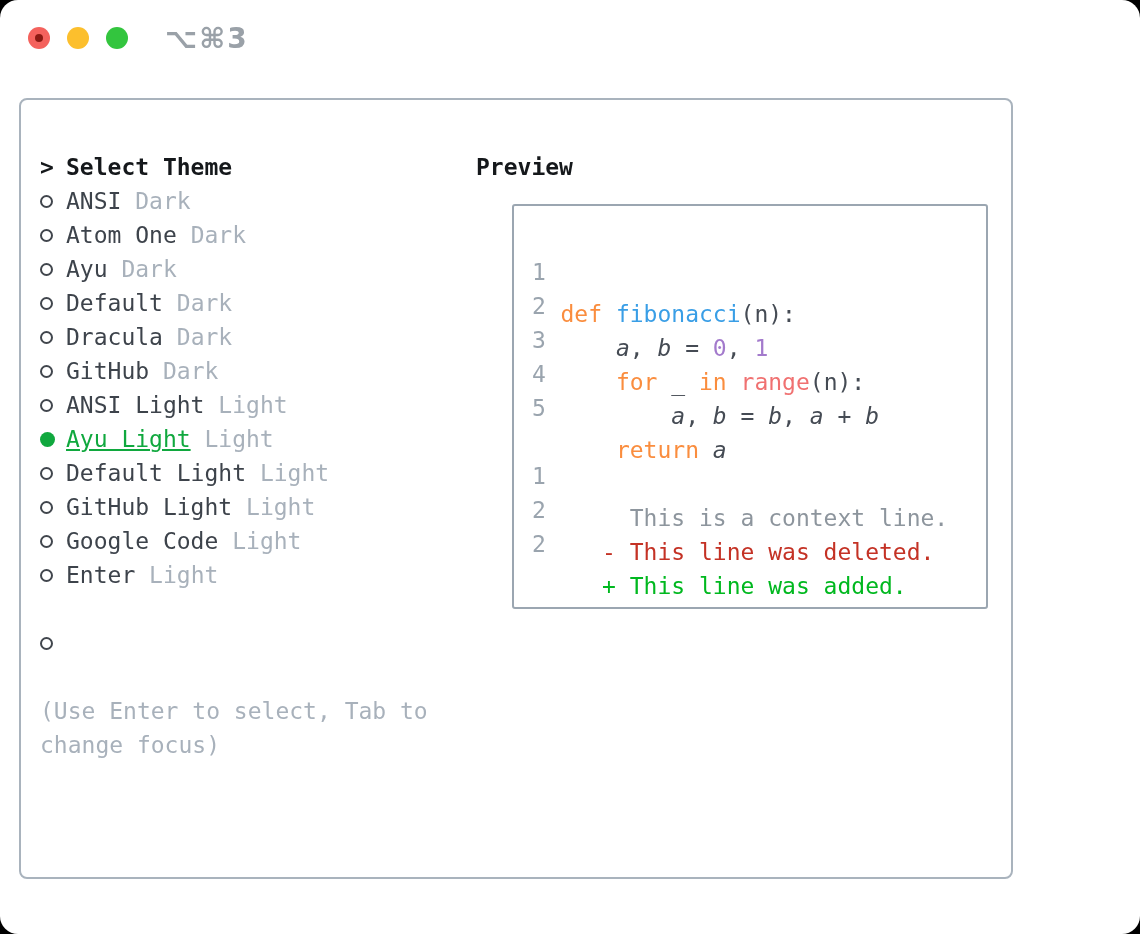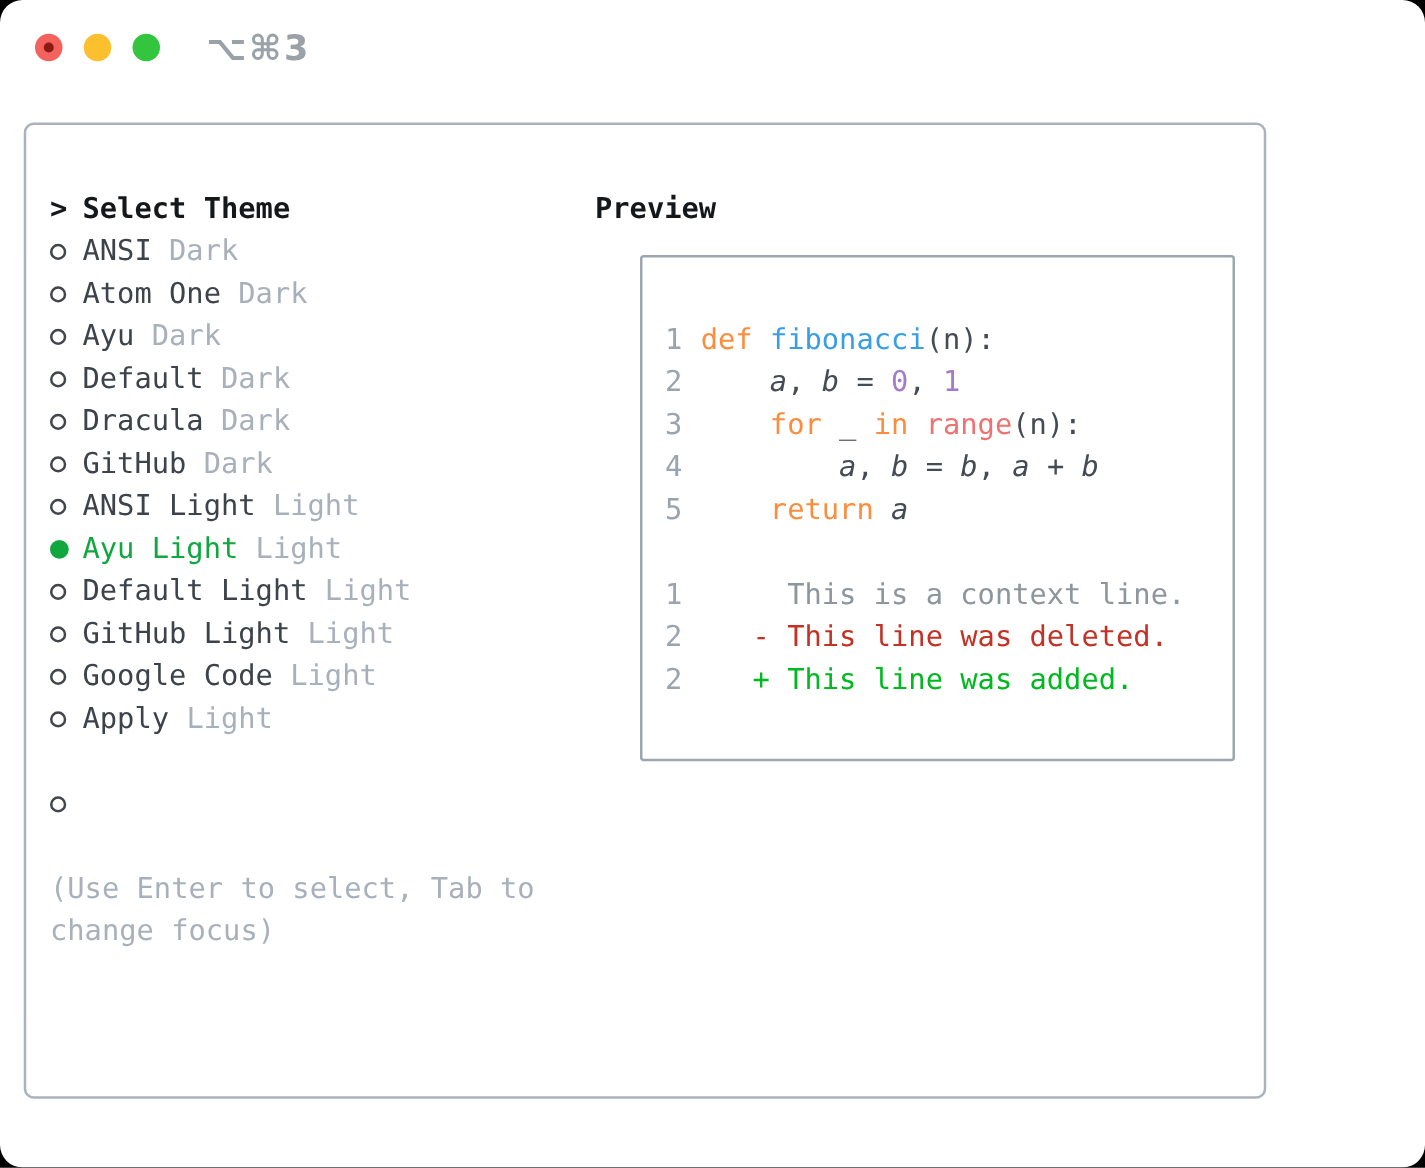--- a/index.html
+++ b/index.html
@@ -31,36 +31,36 @@
               font-size:23px; line-height:34px; color:#3d434b; }
   .row { display:flex; align-items:center; height:34px; white-space:pre; }
   .row.clickable { cursor:pointer; }
   .marker { width:26px; flex:0 0 26px; display:flex; align-items:center; }
   .prompt { font-weight:bold; color:#15181b; }
   .sec-title { color:#15181b;text-align:right; }
   .sec-title.bold { font-weight:bold; }
   .radio { width:13px; height:13px; border:2.5px solid #41464d; border-radius:50%; }
   .radio.on { width:15px; height:15px; border:none; background:#10a83e; }
   .theme-name { color:#3d434b; }
-  .theme-name.sel { color:#10a83e; }
+  .theme-name.sel { color:#10a83e;text-decoration:underline; }
   .theme-tag { color:#a8b1bb; }
   .hint { color:#a8b1bb; }
   .spacer { height:34px; }
 
   
   .preview-title { position:absolute; left:455px; top:50px; height:34px;
                    line-height:34px; font-size:23px; font-weight:bold;
                    color:#15181b; }
   .preview-box { position:absolute; left:491px; top:104px; width:476px;
                  height:405px; border:2px solid #9ba6b1; border-radius:3px;
                  background:#fff; padding:49px 12px 0 18px; overflow:hidden; }
   .code-line { height:34px; line-height:34px; font-size:23px;
                white-space:pre; display:flex; }
   .gutter { color:#9aa4ae; margin-right:0.62em; min-width:0.62em; flex:0 0 auto; }
-  .code { white-space:pre; }
+  .code { white-space:pre;margin-top:42px; }
   .pl  { color:#454b54; }
   .kw  { color:#fa8d3e; }
   .fn  { color:#399ee6; }
   .num { color:#a37acc; }
   .rng { color:#f07171; }
   .var { color:#454b54; font-style:italic; }
   .ctx { color:#8d959d; }
   .del { color:#c43225; }
   .add { color:#00b81f; }
 </style>
@@ -89,21 +89,21 @@
           <div class="row clickable"><span class="marker"><span class="radio"></span></span><span class="theme-name">Atom One</span><span class="theme-tag"> </span><span class="theme-tag">Dark</span></div>
           <div class="row clickable"><span class="marker"><span class="radio"></span></span><span class="theme-name">Ayu</span><span class="theme-tag"> </span><span class="theme-tag">Dark</span></div>
           <div class="row clickable"><span class="marker"><span class="radio"></span></span><span class="theme-name">Default</span><span class="theme-tag"> </span><span class="theme-tag">Dark</span></div>
           <div class="row clickable"><span class="marker"><span class="radio"></span></span><span class="theme-name">Dracula</span><span class="theme-tag"> </span><span class="theme-tag">Dark</span></div>
           <div class="row clickable"><span class="marker"><span class="radio"></span></span><span class="theme-name">GitHub</span><span class="theme-tag"> </span><span class="theme-tag">Dark</span></div>
           <div class="row clickable"><span class="marker"><span class="radio"></span></span><span class="theme-name">ANSI Light</span><span class="theme-tag"> </span><span class="theme-tag">Light</span></div>
           <div class="row clickable"><span class="marker"><span class="radio on"></span></span><span class="theme-name sel">Ayu Light</span><span class="theme-tag"> </span><span class="theme-tag">Light</span></div>
           <div class="row clickable"><span class="marker"><span class="radio"></span></span><span class="theme-name">Default Light</span><span class="theme-tag"> </span><span class="theme-tag">Light</span></div>
           <div class="row clickable"><span class="marker"><span class="radio"></span></span><span class="theme-name">GitHub Light</span><span class="theme-tag"> </span><span class="theme-tag">Light</span></div>
           <div class="row clickable"><span class="marker"><span class="radio"></span></span><span class="theme-name">Google Code</span><span class="theme-tag"> </span><span class="theme-tag">Light</span></div>
-          <div class="row clickable"><span class="marker"><span class="radio"></span></span><span class="theme-name">Apply</span><span class="theme-tag"> </span><span class="theme-tag">Light</span></div>
+          <div class="row clickable"><span class="marker"><span class="radio"></span></span><span class="theme-name">Enter</span><span class="theme-tag"> </span><span class="theme-tag">Light</span></div>
         </div>
 
       <div class="spacer"></div>
 
 
       <div id="apply-list">
           <div class="row clickable"><span class="marker"><span class="radio"></span></span></div>
         </div>
 
       <div class="spacer"></div>

